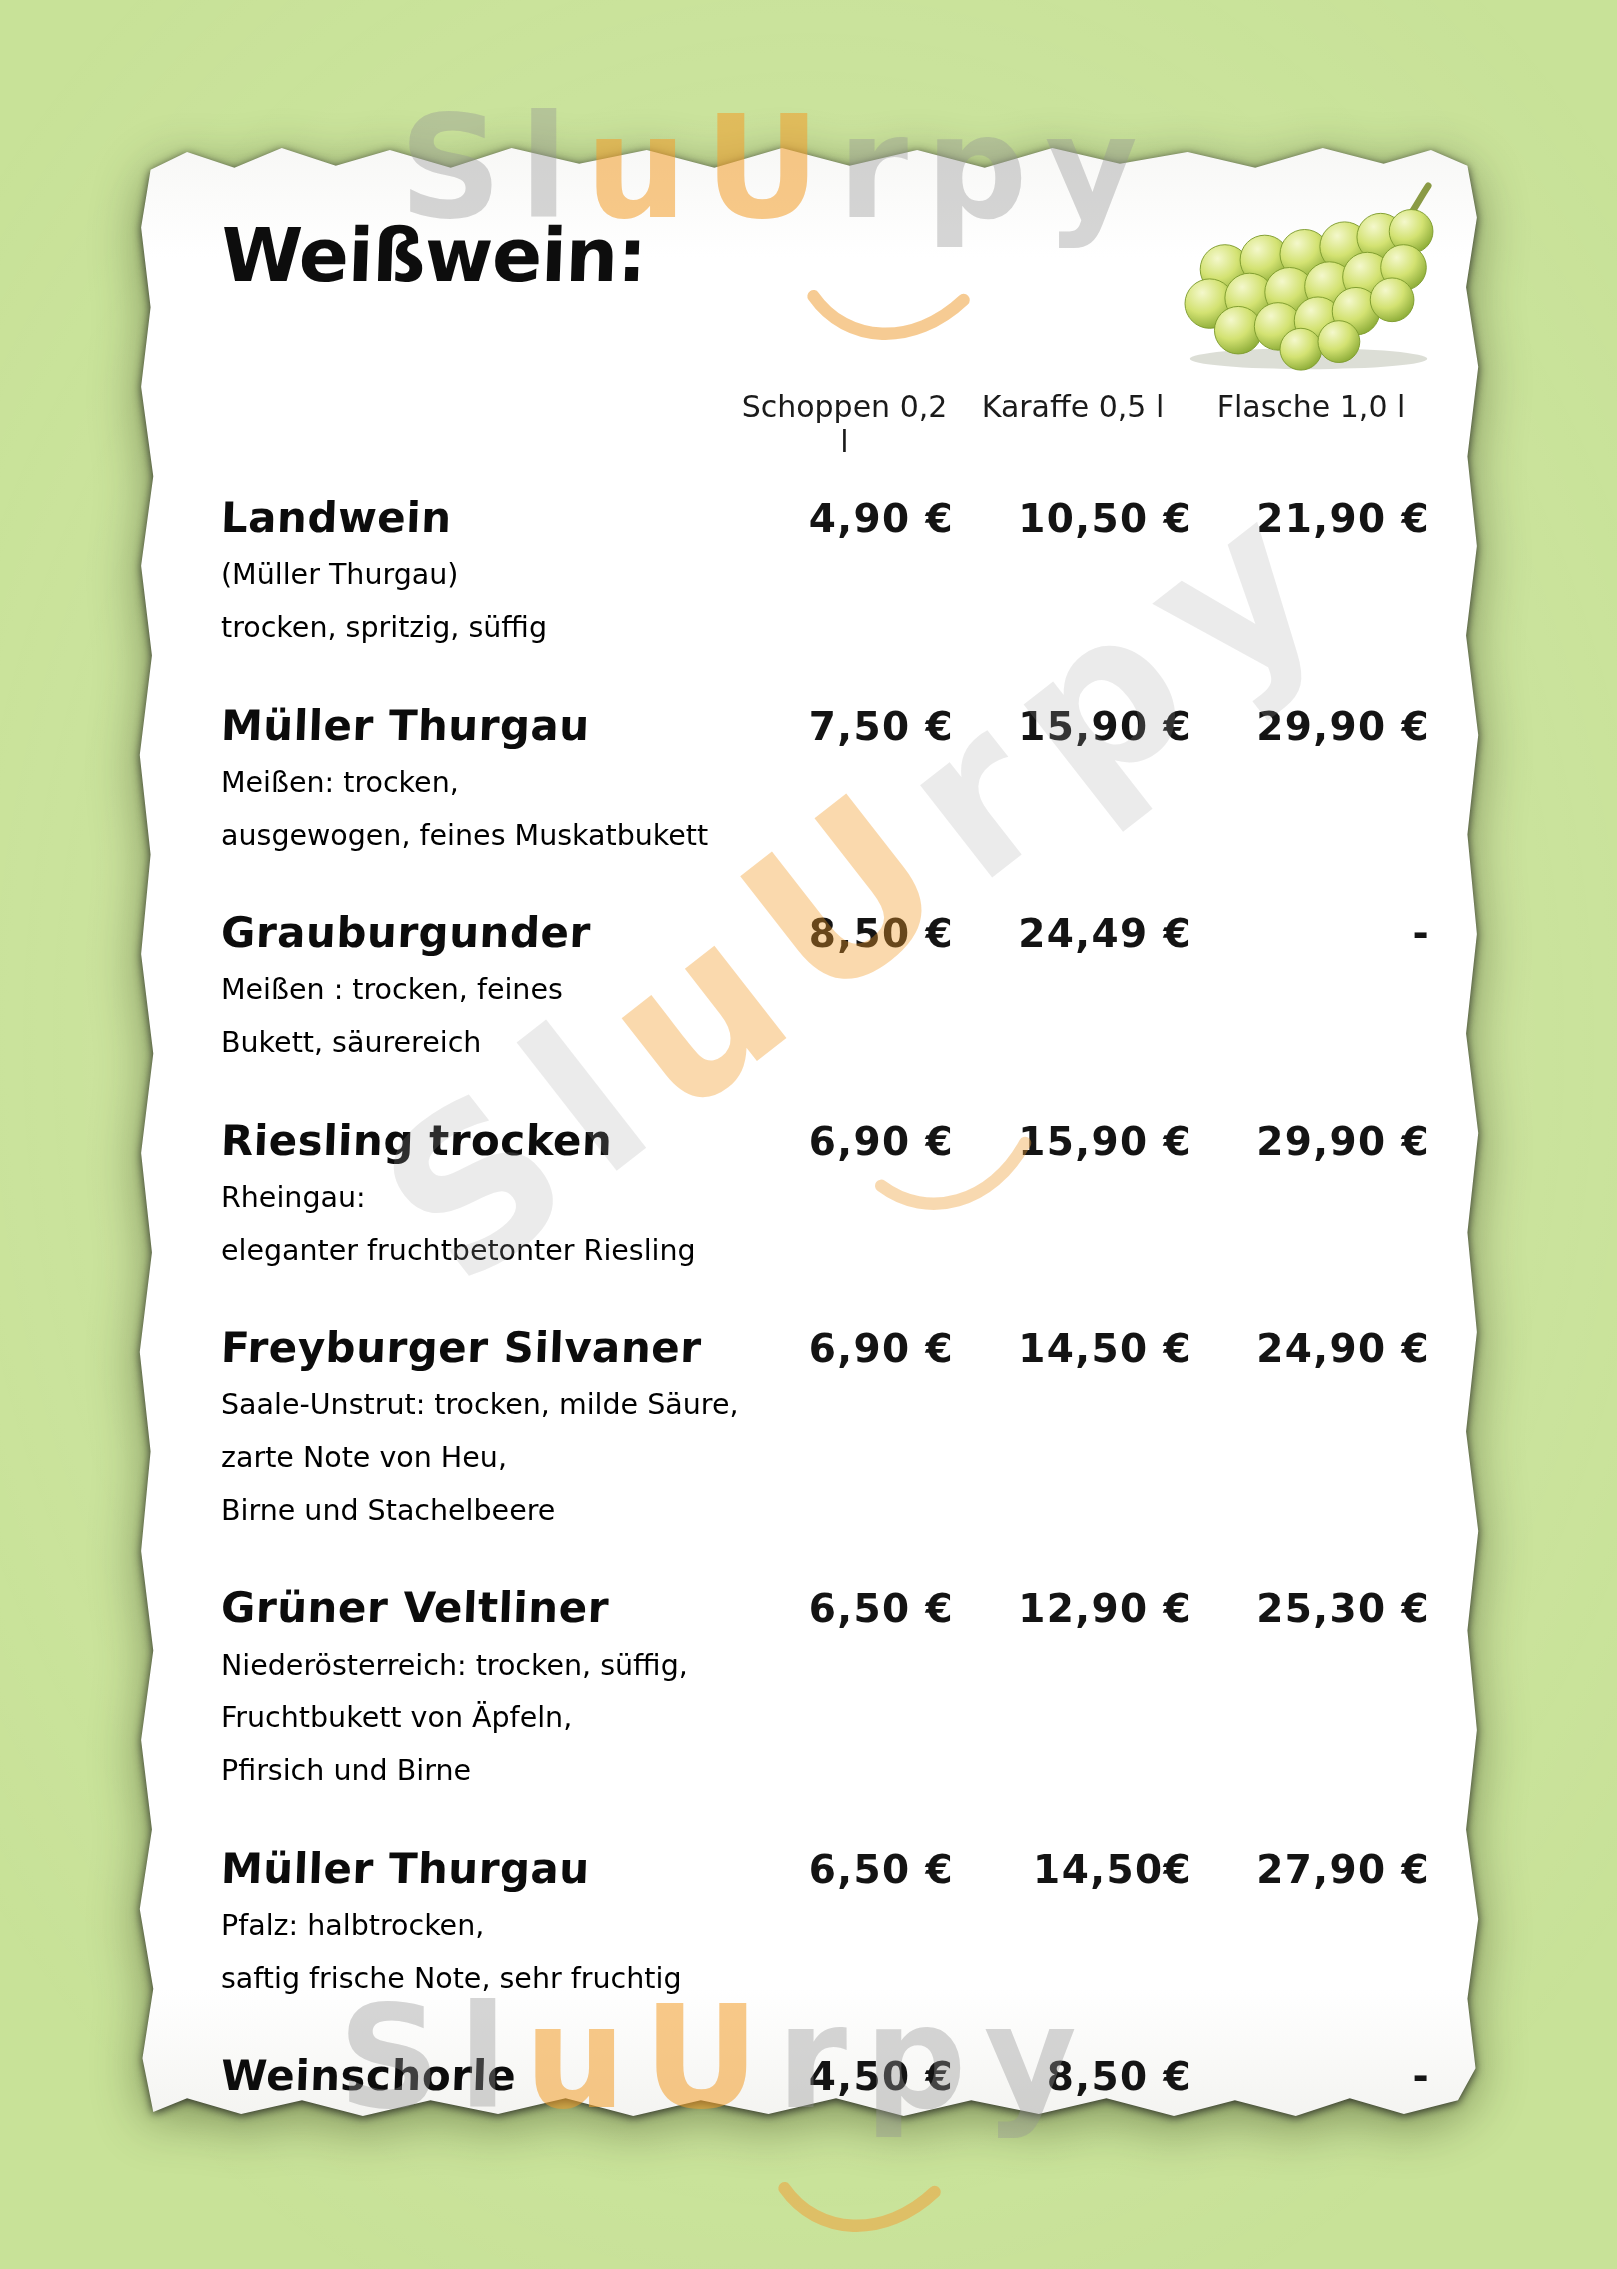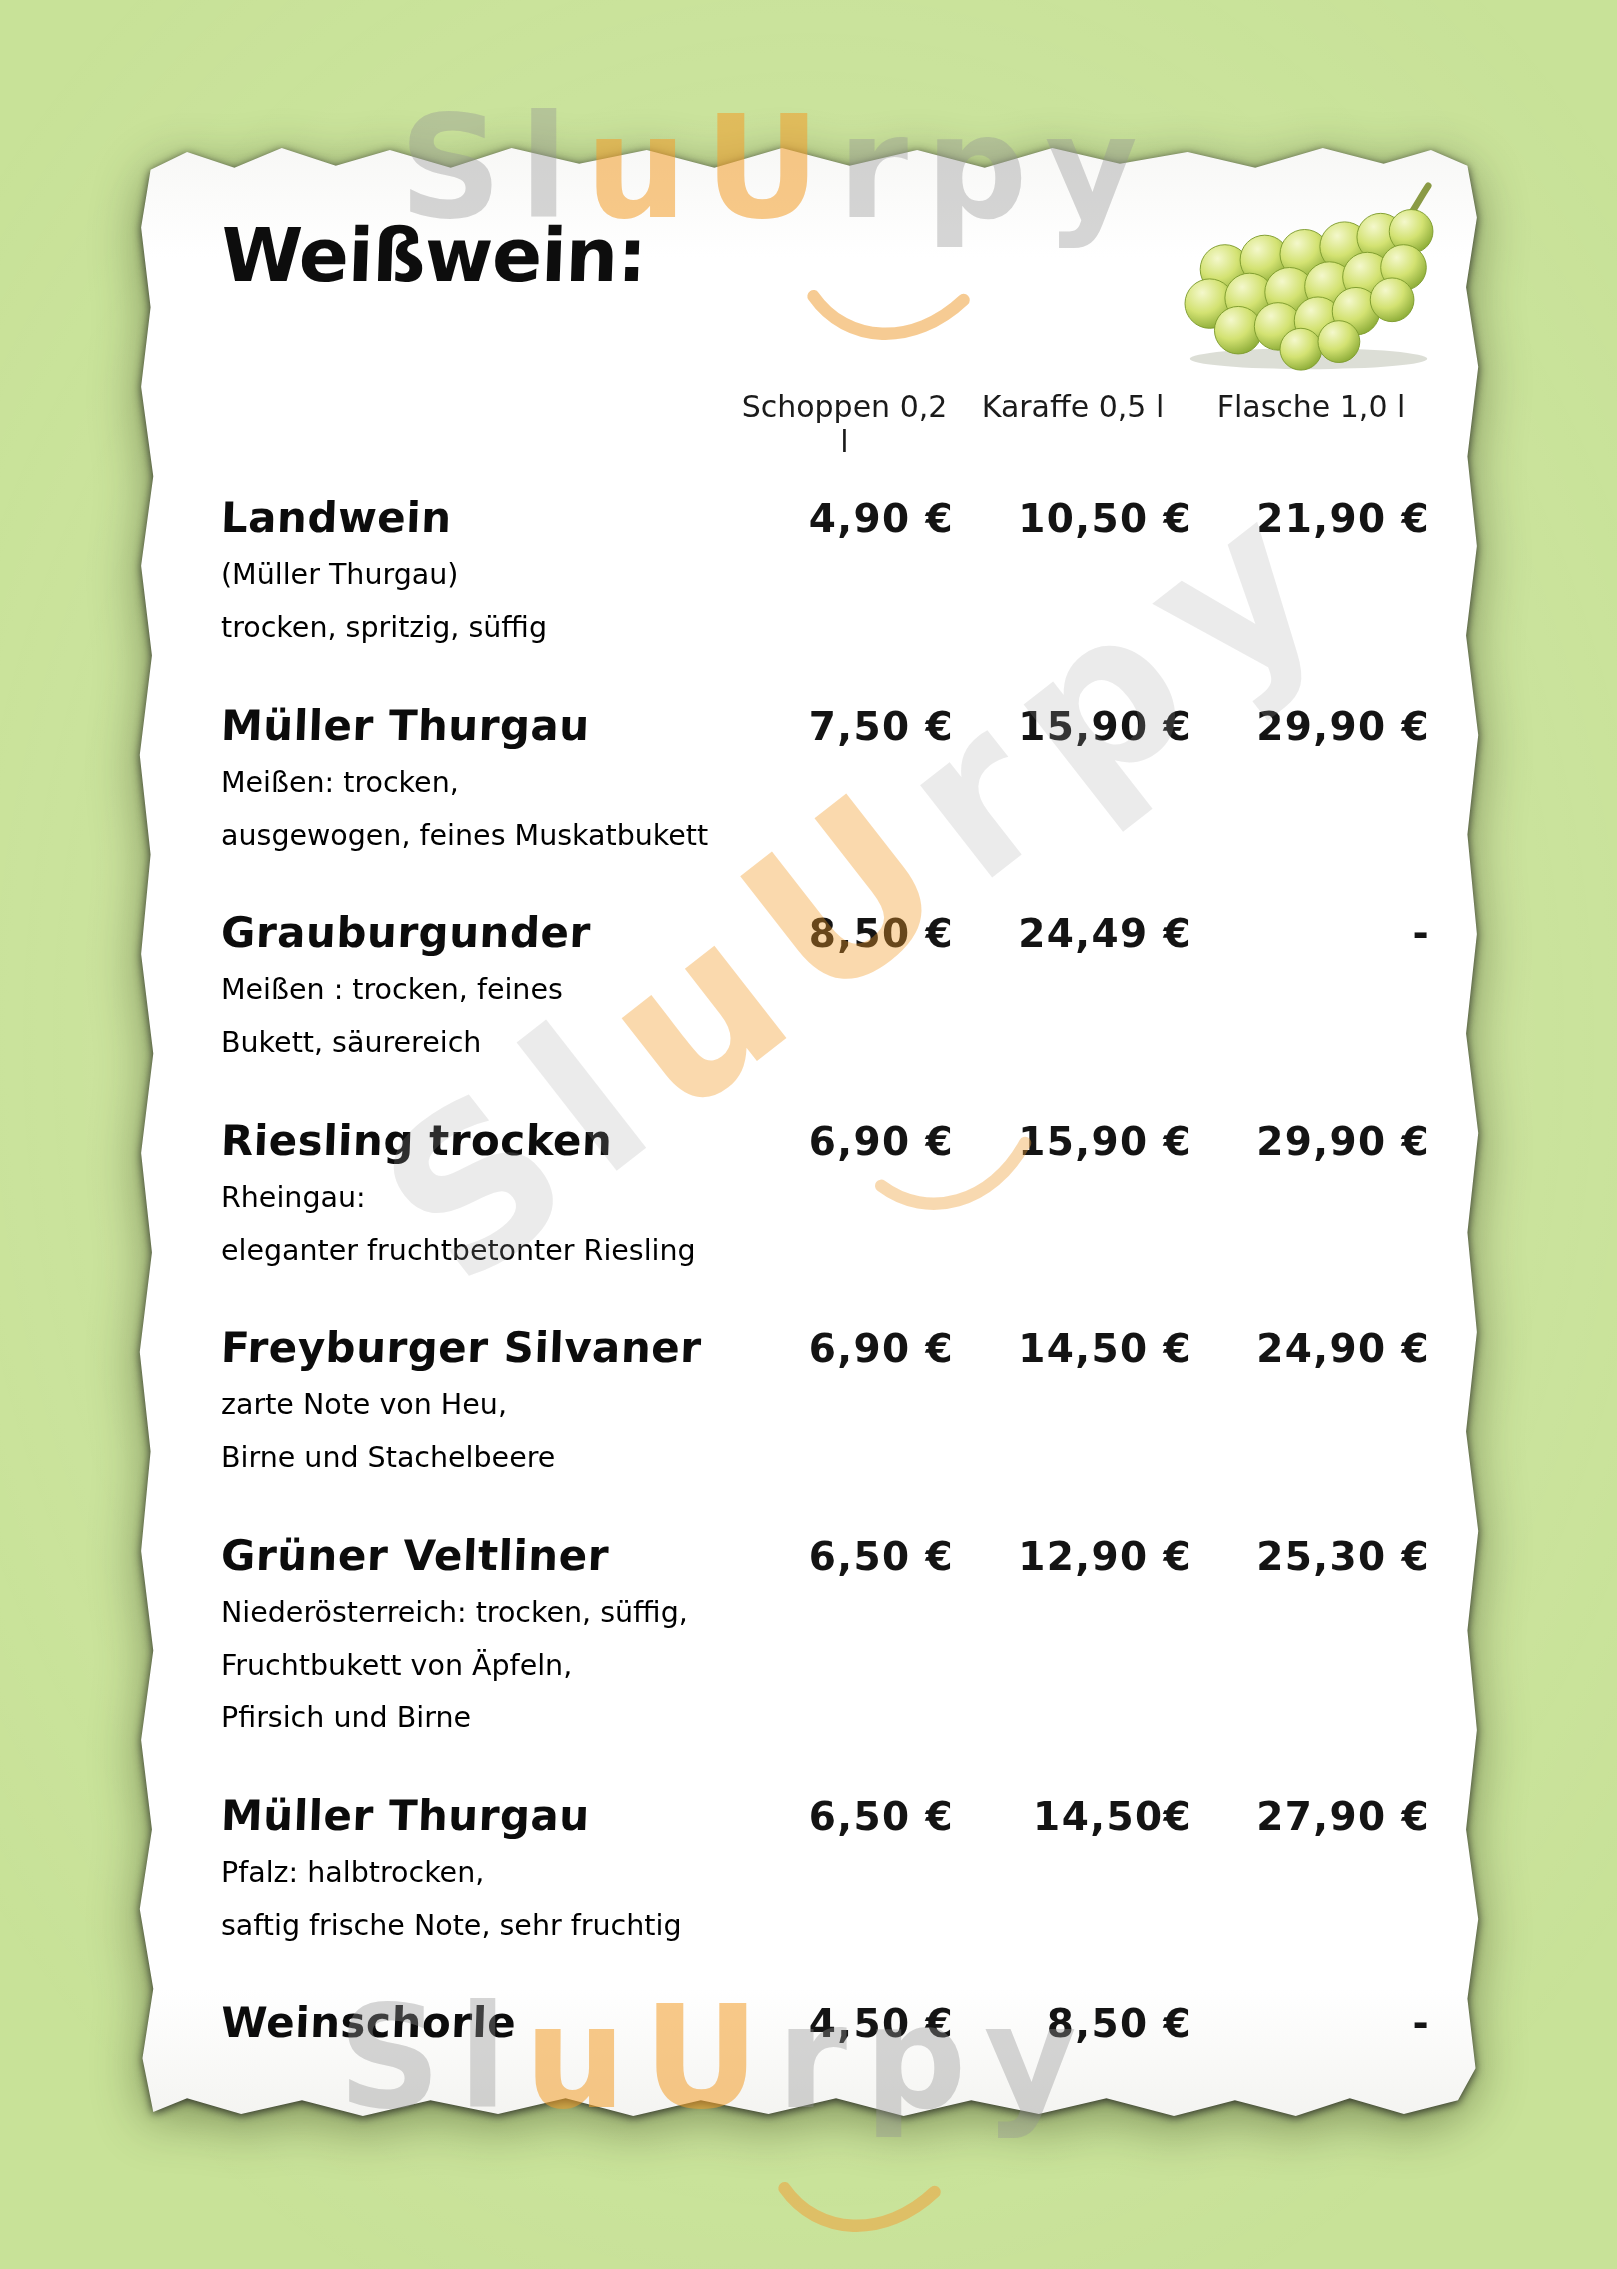--- a/index.html
+++ b/index.html
@@ -174,20 +174,21 @@
         <p class="desc">eleganter fruchtbetonter Riesling</p>
       </section>
 
       <section class="item">
         <div class="row">
           <h2 class="name">Freyburger Silvaner</h2>
           <div class="price">6,90 €</div>
           <div class="price">14,50 €</div>
           <div class="price">24,90 €</div>
         </div>
+        <p class="desc">Saale-Unstrut: trocken, milde Säure,</p>
         <p class="desc">zarte Note von Heu,</p>
         <p class="desc">Birne und Stachelbeere</p>
       </section>
 
       <section class="item">
         <div class="row">
           <h2 class="name">Grüner Veltliner</h2>
           <div class="price">6,50 €</div>
           <div class="price">12,90 €</div>
           <div class="price">25,30 €</div>

